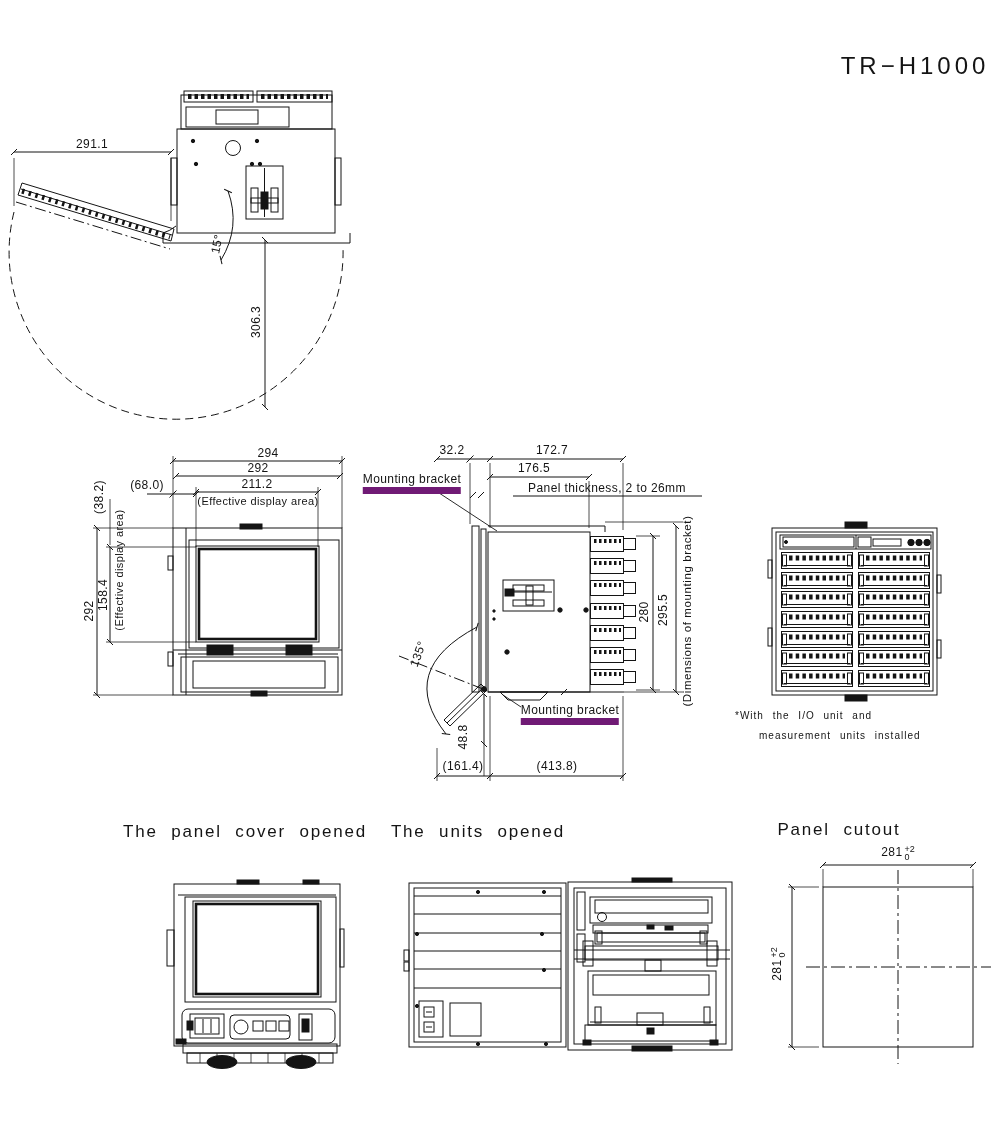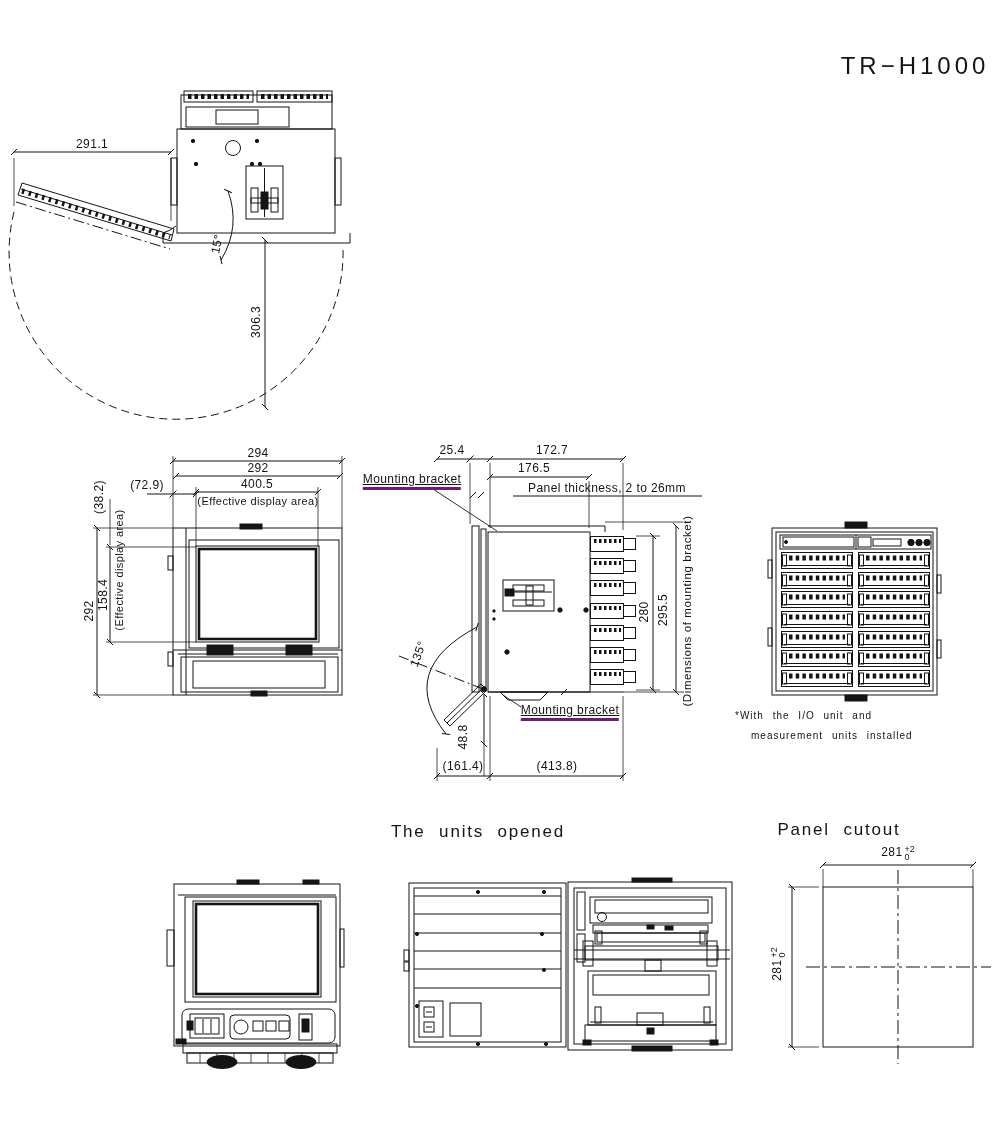--- a/index.html
+++ b/index.html
@@ -6,25 +6,25 @@
   #canvas{position:relative;width:1000px;height:1122px;background:#ffffff;overflow:hidden;
           font-family:"Liberation Sans",sans-serif;color:#141414;}
   #canvas svg{position:absolute;left:0;top:0;}
   .t{position:absolute;transform:translate(-50%,-50%);white-space:nowrap;
      font-size:12px;letter-spacing:.4px;color:#141414;}
   .tv{transform:translate(-50%,-50%) rotate(-90deg);}
   .r78{transform:translate(-50%,-50%) rotate(-78deg);}
   .r70{transform:translate(-50%,-50%) rotate(-70deg);}
   .sm{font-size:11px;}
   .xs{font-size:11.5px;letter-spacing:.6px;}
-  .ul{border-bottom:3px solid #701a75;padding-bottom:1px;text-decoration:underline;}
+  .ul{border-bottom:7px solid #701a75;padding-bottom:1px;}
   .title{font-size:24px;letter-spacing:4px;}
   .cap{font-size:17px;letter-spacing:1.8px;word-spacing:7px;}
   .note{position:absolute;font-size:10px;letter-spacing:1px;word-spacing:5px;line-height:19.5px;white-space:nowrap;}
-  .note .in{margin-left:16px;}
+  .note .in{margin-left:24px;}
   .tol{display:inline-flex;flex-direction:column;font-size:9px;line-height:8px;
        vertical-align:middle;margin-left:2px;letter-spacing:0;}
 </style>
 </head>
 <body>
 
 <div id="canvas">
 
 <svg width="1000" height="1122" viewBox="0 0 1000 1122" stroke="#141414" fill="none" stroke-width="1">
   <defs>
@@ -289,49 +289,50 @@
         <rect x="710" y="1040" width="8" height="5" fill="#141414"></rect>
   </g>
 </svg>
 
 <div class="t title" style="left:915px;top:66px">TR−H1000</div>
 
 <div class="t" style="left:92px;top:144px">291.1</div>
 <div class="t tv" style="left:256px;top:322px">306.3</div>
 <div class="t r78" style="left:217px;top:244px">15°</div>
 
-<div class="t" style="left:258px;top:453px">294</div>
+<div class="t" style="left:268px;top:453px">294</div>
 <div class="t" style="left:258px;top:468px">292</div>
-<div class="t" style="left:257px;top:484px">400.5</div>
+<div class="t" style="left:257px;top:484px">211.2</div>
 <div class="t sm" style="left:258px;top:501px">(Effective display area)</div>
-<div class="t" style="left:147px;top:485px">(72.9)</div>
+<div class="t" style="left:147px;top:485px">(68.0)</div>
 <div class="t tv" style="left:99px;top:497px">(38.2)</div>
 <div class="t tv" style="left:89px;top:611px">292</div>
 <div class="t tv" style="left:103px;top:595px">158.4</div>
 <div class="t tv sm" style="left:119px;top:570px">(Effective display area)</div>
 
-<div class="t" style="left:452px;top:450px">25.4</div>
+<div class="t" style="left:452px;top:450px">32.2</div>
 <div class="t" style="left:552px;top:450px">172.7</div>
 <div class="t" style="left:534px;top:468px">176.5</div>
 <div class="t" style="left:412px;top:479px"><span class="ul">Mounting bracket</span></div>
 <div class="t" style="left:607px;top:488px">Panel thickness, 2 to 26mm</div>
 <div class="t tv" style="left:644px;top:612px">280</div>
 <div class="t tv" style="left:663px;top:610px">295.5</div>
 <div class="t tv xs" style="left:687px;top:611px">(Dimensions of mounting bracket)</div>
 <div class="t" style="left:570px;top:710px"><span class="ul">Mounting bracket</span></div>
 <div class="t r70" style="left:418px;top:654px">135°</div>
 <div class="t tv" style="left:463px;top:737px">48.8</div>
 <div class="t" style="left:463px;top:766px">(161.4)</div>
 <div class="t" style="left:557px;top:766px">(413.8)</div>
 
 <div class="note" style="left:735px;top:706px">
   <div>*With the I/O unit and</div>
   <div class="in">measurement units installed</div>
 </div>
 
+<div class="t cap" style="left:245px;top:832px">The panel cover opened</div>
 <div class="t cap" style="left:478px;top:832px">The units opened</div>
 <div class="t cap" style="left:839px;top:830px">Panel cutout</div>
 
 <div class="t" style="left:898px;top:853px"><span>281</span><span class="tol">
         <span>+2</span>
         <span>0</span>
       </span></div>
 <div class="t tv" style="left:778px;top:964px"><span>281</span><span class="tol">
         <span>+2</span>
         <span>0</span>

